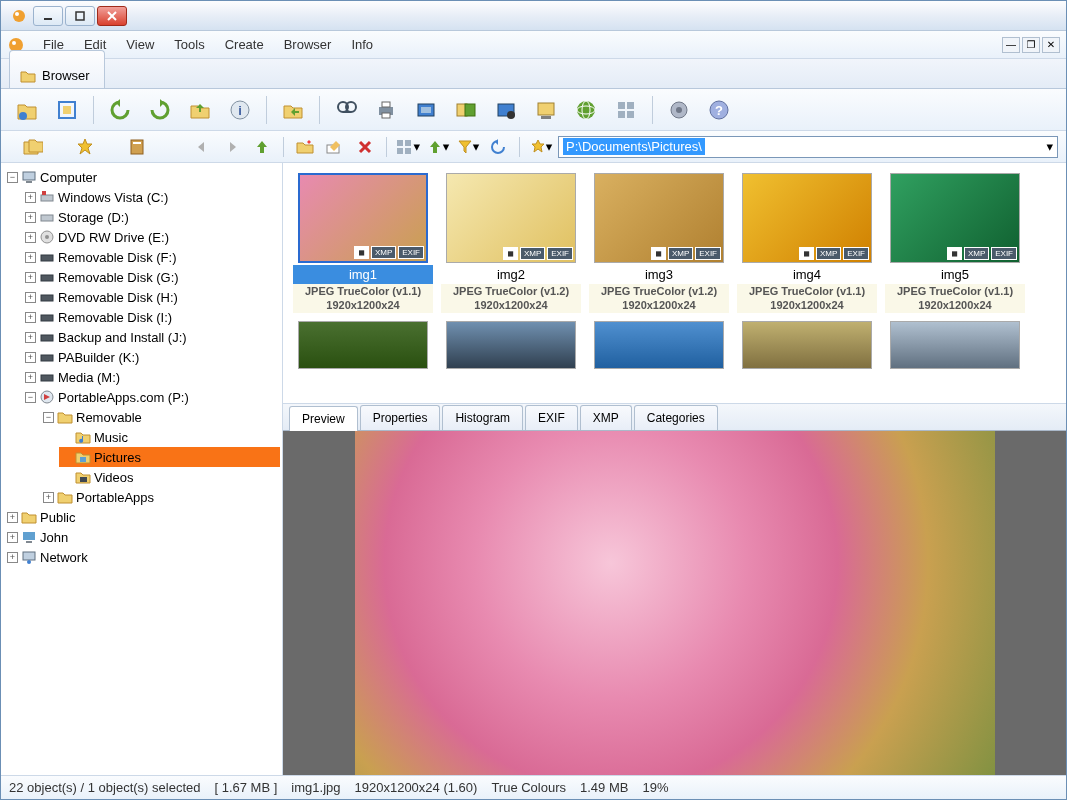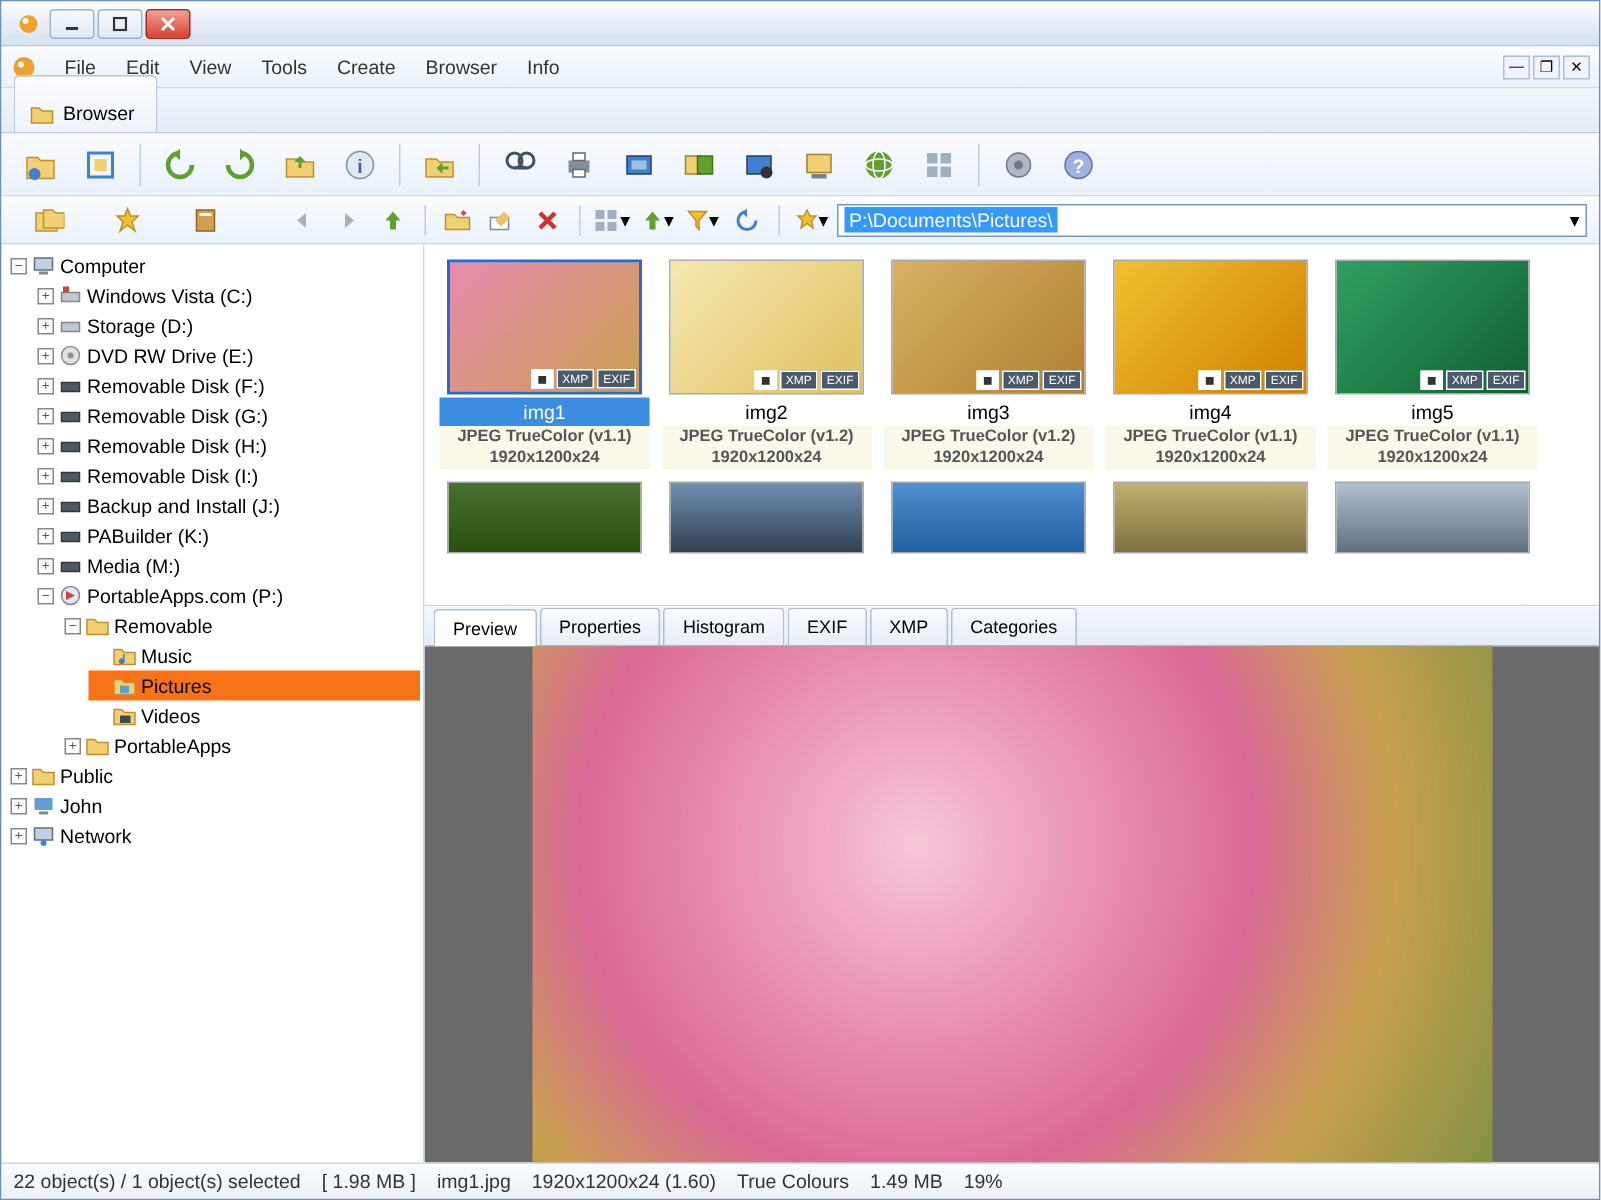--- a/index.html
+++ b/index.html
@@ -663,21 +663,21 @@
 
       <div class="preview">
         <div class="img flower-img"></div>
       </div>
 
     </div>
   </div>
 
   <div class="statusbar">
     <span class="cell">22 object(s) / 1 object(s) selected</span>
-    <span class="cell">[ 1.98 MB ]</span>
+    <span class="cell">[ 1.67 MB ]</span>
     <span class="cell">img1.jpg</span>
     <span class="cell">1920x1200x24 (1.60)</span>
     <span class="cell">True Colours</span>
     <span class="cell">1.49 MB</span>
     <span class="cell">19%</span>
   </div>
 
 </div>
 
 </body></html>

